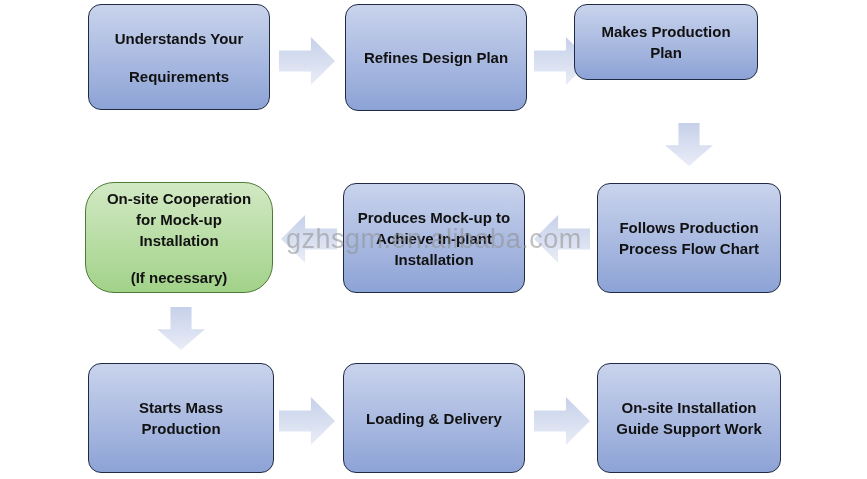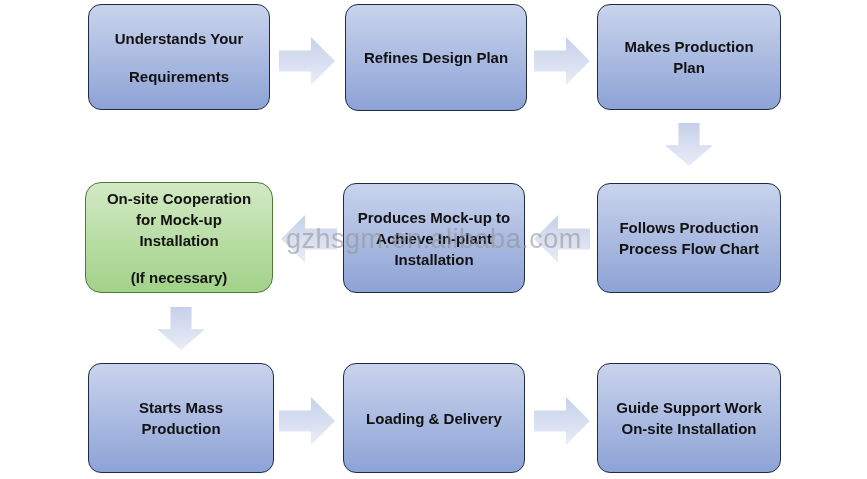--- a/index.html
+++ b/index.html
@@ -12,21 +12,21 @@
     text-align:center;font-weight:bold;font-size:15px;color:var(--text,#111);
     border-radius:13px;padding:6px 10px;box-sizing:border-box;z-index:2;
   }
   .node.blue{
     background:linear-gradient(180deg,var(--box-blue-top,#c9d3ec),var(--box-blue-bottom,#8da3d6));
     border:1.6px solid var(--box-blue-border,#1f2a44);
   }
   .node.green{
     background:linear-gradient(180deg,var(--box-green-top,#d2e9c4),var(--box-green-bottom,#a2d289));
     border:1.6px solid var(--box-green-border,#4e7b33);
-    border-radius:16px;
+    border-radius:29px;
   }
   .ln{margin:0;line-height:21px;}
   .gap{margin-top:17px;}
   .note{margin:16px 0 0;line-height:21px;}
   .arrow{
     position:absolute;z-index:1;
     background:linear-gradient(180deg,var(--arrow-top,#c6d0e9),var(--arrow-bottom,#e9edf7));
   }
   .arrow.right{width:56px;height:48px;clip-path:polygon(0% 28%,57% 28%,57% 0%,100% 50%,57% 100%,57% 72%,0% 72%);}
   .arrow.left{width:56px;height:48px;clip-path:polygon(100% 28%,43% 28%,43% 0%,0% 50%,43% 100%,43% 72%,100% 72%);}
@@ -48,21 +48,21 @@
   </div>
 
   <div class="arrow right" style="left:279px;top:37px"></div>
 
   <div class="node blue" style="left:345px;top:4px;width:182px;height:107px">
     <p class="ln">Refines Design Plan</p>
   </div>
 
   <div class="arrow right" style="left:534px;top:37px"></div>
 
-  <div class="node blue" style="left:597px;top:4px;width:184px;height:106px">
+  <div class="node blue" style="left:574px;top:4px;width:184px;height:76px">
     <p class="ln">Makes Production</p>
     <p class="ln">Plan</p>
   </div>
 
   <div class="arrow down" style="left:665px;top:123px"></div>
 
   <div class="node blue" style="left:597px;top:183px;width:184px;height:110px">
     <p class="ln">Follows Production</p>
     <p class="ln">Process Flow Chart</p>
   </div>
@@ -93,19 +93,19 @@
 
   <div class="arrow right" style="left:279px;top:397px"></div>
 
   <div class="node blue" style="left:343px;top:363px;width:182px;height:110px">
     <p class="ln">Loading &amp; Delivery</p>
   </div>
 
   <div class="arrow right" style="left:534px;top:397px"></div>
 
   <div class="node blue" style="left:597px;top:363px;width:184px;height:110px">
+    <p class="ln">On-site Installation</p>
     <p class="ln">Guide Support Work</p>
-    <p class="ln">On-site Installation</p>
   </div>
 
   <div class="watermark">gzhsgm.en.alibaba.com</div>
 
 </div>
 
 </body></html>

